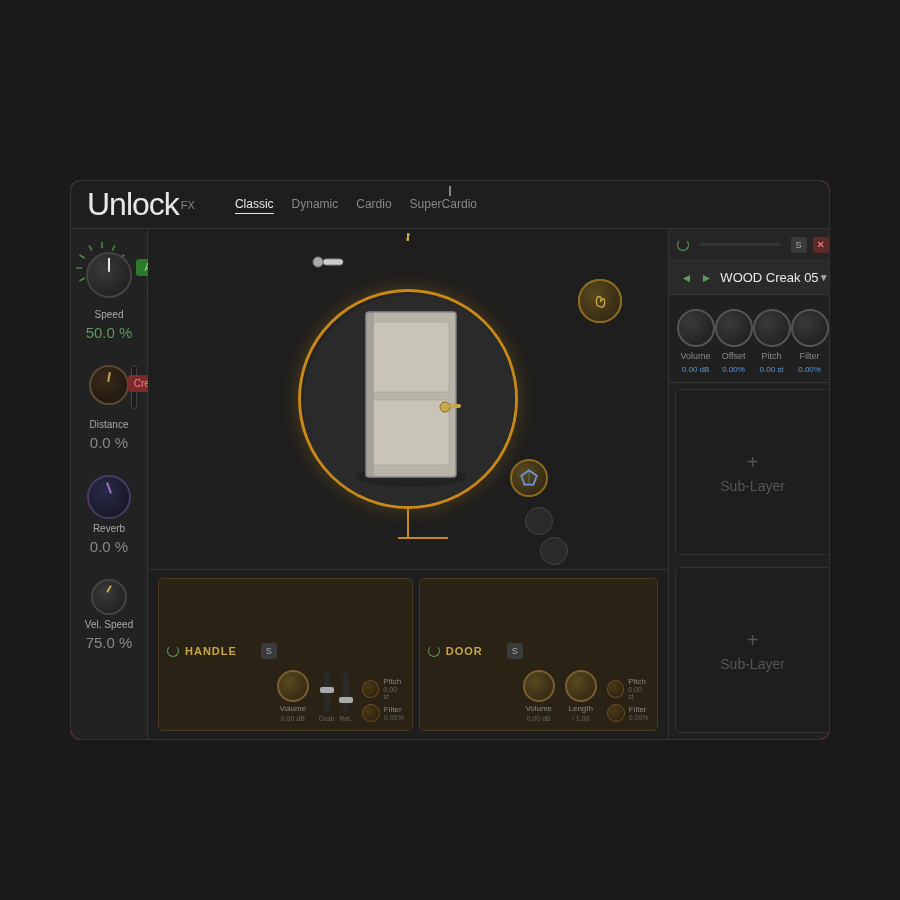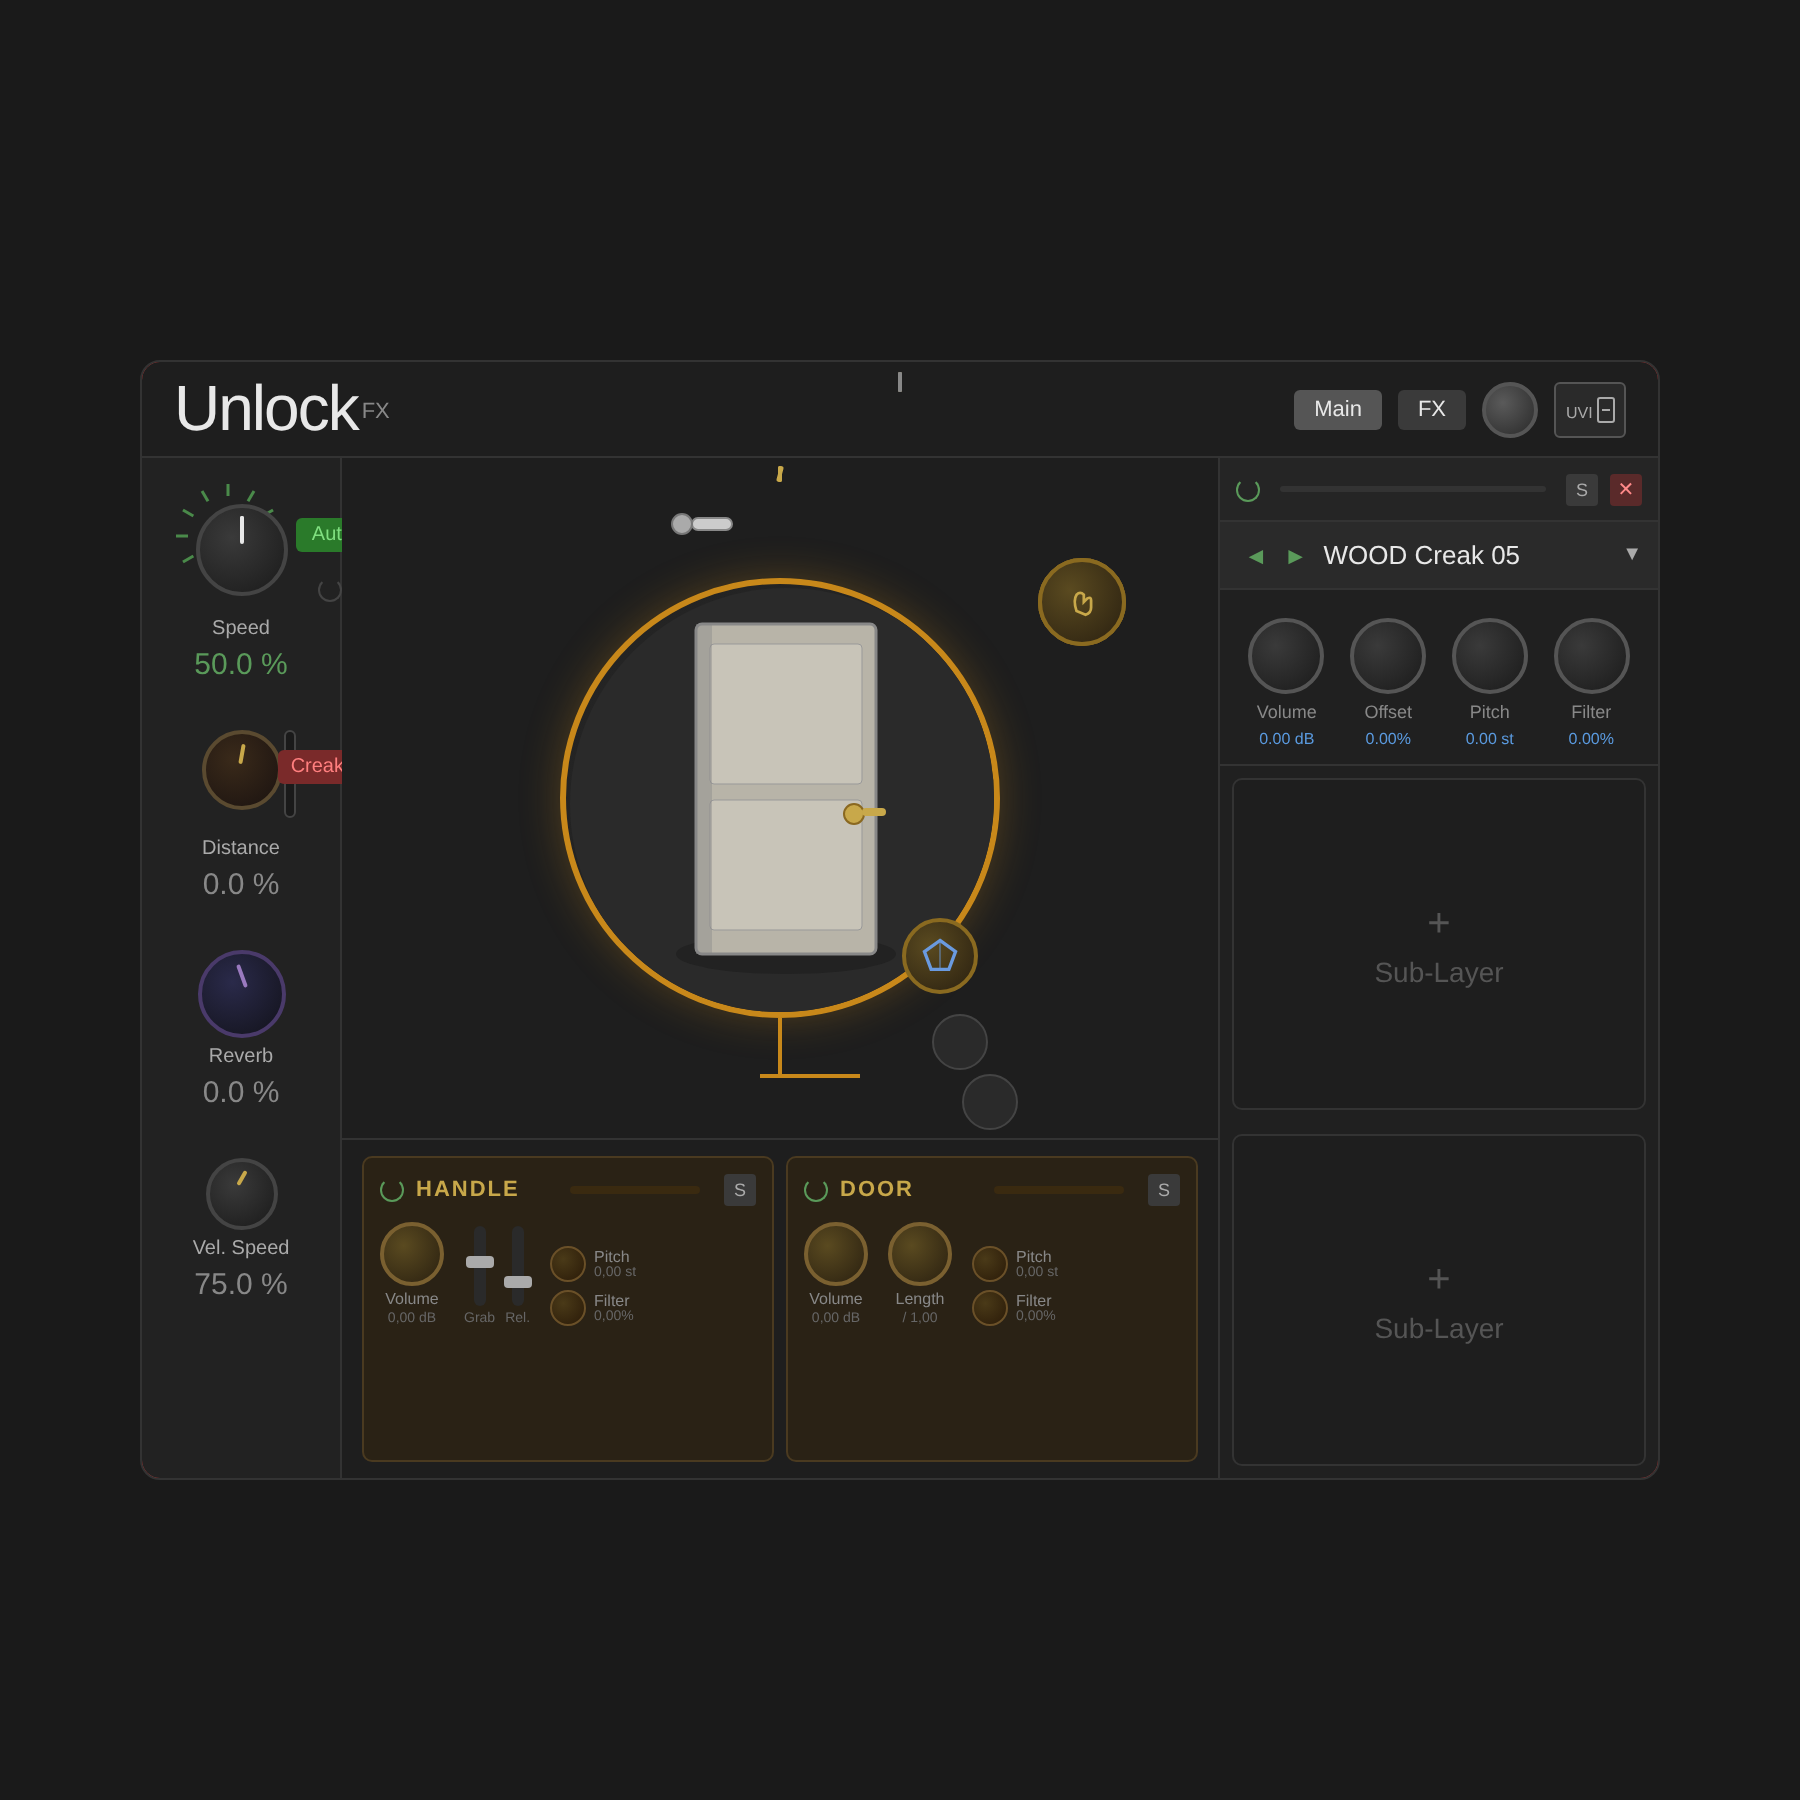--- a/index.html
+++ b/index.html
@@ -284,21 +284,21 @@
       flex: 1;
     }
 
     .layer-box {
       flex: 1;
       background: #2a2215;
       border: 1px solid #4a3a20;
       border-radius: 5px;
       padding: 8px;
       display: flex;
-      flex-direction: column;
+      flex-direction: row;
     }
 
     .layer-header {
       display: flex;
       align-items: center;
       gap: 6px;
       margin-bottom: 8px;
     }
 
     .layer-power {
@@ -627,33 +627,27 @@
 </head>
 <body>
 
 <div class="plugin-container">
 
   <div class="header">
     <div>
       <span class="logo-text">Unlock</span><span class="logo-fx">FX</span>
     </div>
 
-
-    <div class="header-right">
-      <button class="main-fx-btn active">Main</button>
-      <button class="main-fx-btn">FX</button>
-      <div class="master-knob"></div>
-      <div class="uvi-logo">
-        <svg width="28" height="18" viewBox="0 0 28 18">
-          <text x="2" y="13" fill="#aaa" font-size="8">UVI</text>
-          <rect x="18" y="3" width="8" height="12" rx="1" fill="none" stroke="#aaa" stroke-width="1"></rect>
-          <line x1="20" y1="9" x2="24" y2="9" stroke="#aaa" stroke-width="1"></line>
-        </svg>
-      </div>
+    <div class="header-tabs">
+      <span class="header-tab active">Classic</span>
+      <span class="header-tab">Dynamic</span>
+      <span class="header-tab">Cardio</span>
+      <span class="header-tab">SuperCardio</span>
     </div>
+
   </div>
 
   <div class="main-content">
 
     <div class="left-sidebar">
 
       <div class="knob-group">
         <div style="position:relative; width:60px; height:60px;">
 
           <svg class="speed-ticks" viewBox="0 0 60 60">

